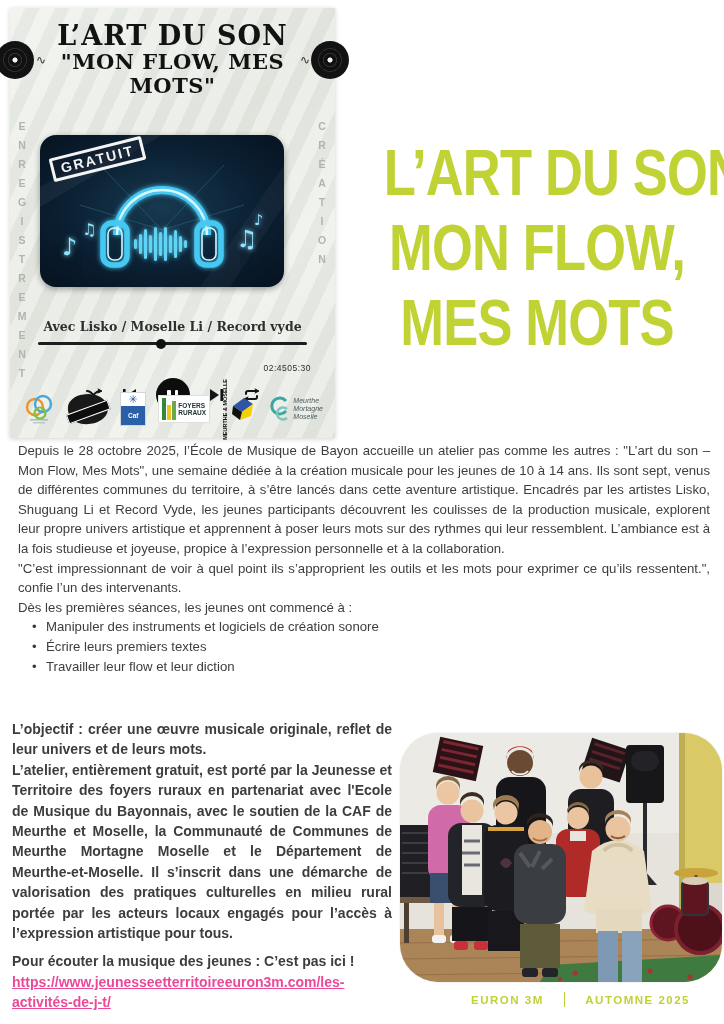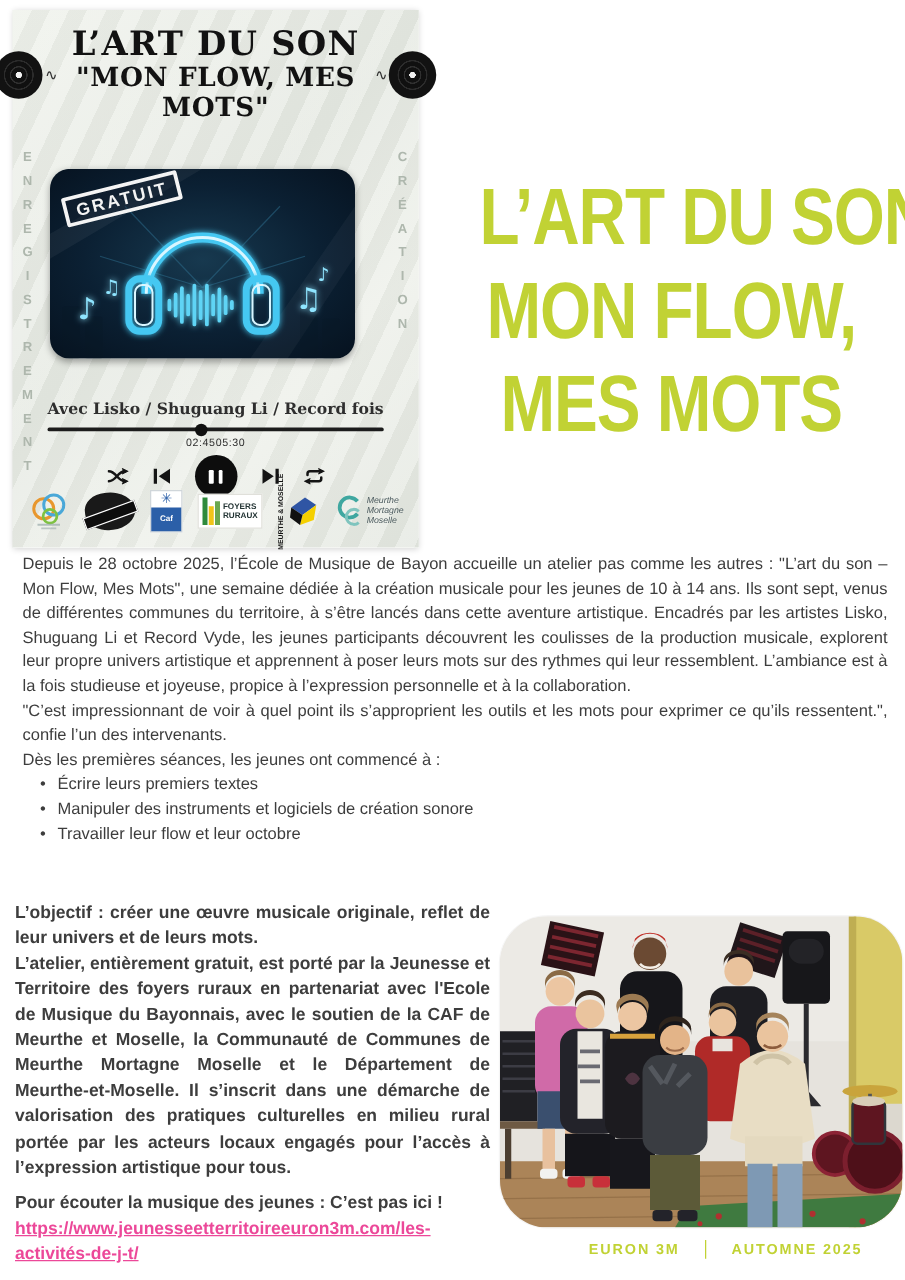--- a/index.html
+++ b/index.html
@@ -38,21 +38,21 @@
         font-weight:700;font-size:14px;letter-spacing:2px;padding:1px 7px;border-radius:2px;}
 
   .tagline{position:absolute;left:0;right:0;top:286px;text-align:center;
         font-family:"DejaVu Serif",serif;font-weight:700;font-size:17.5px;color:#111;letter-spacing:.5px;}
   .artists{position:absolute;left:0;right:0;top:311px;text-align:center;
         font-family:"DejaVu Serif",serif;font-weight:700;font-size:12.5px;color:#2e2e2e;}
 
   .player{position:absolute;left:24px;right:24px;top:334px;}
   .progress{position:relative;height:3px;background:#1c1c1c;border-radius:2px;margin:0 4px;}
   .knob{position:absolute;top:-3.5px;width:10px;height:10px;border-radius:50%;background:#111;}
-  .times{display:flex;justify-content:center;font-size:8.5px;color:#2e2e2e;letter-spacing:.5px;margin-top:4px;}
+  .times{display:flex;justify-content:flex-end;font-size:8.5px;color:#2e2e2e;letter-spacing:.5px;margin-top:18px;}
   .controls{display:flex;align-items:center;justify-content:center;gap:19px;margin-top:5px;}
   .ctl svg{display:block;}
   .pause-btn{width:34px;height:34px;border-radius:50%;background:#0d0d0d;display:flex;align-items:center;justify-content:center;gap:4px;}
   .pause-btn i{display:block;width:3.5px;height:11px;background:#fff;border-radius:1px;}
 
   .logos{position:absolute;left:12px;right:12px;bottom:8px;display:flex;align-items:center;justify-content:space-between;height:42px;}
   .logo{display:flex;align-items:center;}
   .logo-caf{width:24px;height:32px;background:#fff;border:1px solid #d0d6da;display:flex;flex-direction:column;align-items:center;}
   .logo-caf .snow{color:#2b5fa8;font-size:11px;line-height:13px;}
   .logo-caf .caf-band{background:#2b5fa8;color:#fff;font-size:6.5px;font-weight:700;width:100%;text-align:center;flex:1;display:flex;align-items:center;justify-content:center;}
@@ -177,21 +177,21 @@
         <g fill="#8fe5ff" filter="url(#glow)" font-family="DejaVu Sans">
           <text x="22" y="120" font-size="24">♪</text>
           <text x="42" y="100" font-size="16">♫</text>
           <text x="196" y="112" font-size="24">♫</text>
           <text x="214" y="90" font-size="15">♪</text>
         </g>
       </svg>
       <div class="free-badge">GRATUIT</div>
     </div>
 
-    <div class="artists">Avec Lisko / Shuguang Li / Record fois</div>
+    <div class="artists">Avec Lisko / Moselle Li / Record vyde</div>
 
     <div class="player">
       <div class="progress">
         <div class="knob" style="left:44%"></div>
       </div>
       <div class="times">
         <span>02:45</span>
         <span>05:30</span>
       </div>
       <div class="controls">
@@ -286,23 +286,23 @@
     <div class="hl">L’ART DU SON</div>
     <div class="hl">MON FLOW,</div>
     <div class="hl">MES MOTS</div>
   </div>
 
   <div class="article">
     <p>Depuis le 28 octobre 2025, l’École de Musique de Bayon accueille un atelier pas comme les autres : "L’art du son – Mon Flow, Mes Mots", une semaine dédiée à la création musicale pour les jeunes de 10 à 14 ans. Ils sont sept, venus de différentes communes du territoire, à s’être lancés dans cette aventure artistique. Encadrés par les artistes Lisko, Shuguang Li et Record Vyde, les jeunes participants découvrent les coulisses de la production musicale, explorent leur propre univers artistique et apprennent à poser leurs mots sur des rythmes qui leur ressemblent. L’ambiance est à la fois studieuse et joyeuse, propice à l’expression personnelle et à la collaboration.</p>
     <p>"C’est impressionnant de voir à quel point ils s’approprient les outils et les mots pour exprimer ce qu’ils ressentent.", confie l’un des intervenants.</p>
     <p>Dès les premières séances, les jeunes ont commencé à :</p>
     <ul>
+      <li>Manipuler des instruments et logiciels de création sonore</li>
       <li>Écrire leurs premiers textes</li>
-      <li>Manipuler des instruments et logiciels de création sonore</li>
-      <li>Travailler leur flow et leur octobre</li>
+      <li>Travailler leur flow et leur diction</li>
     </ul>
   </div>
 
   <div class="left-col">
     <p>L’objectif : créer une œuvre musicale originale, reflet de leur univers et de leurs mots.</p>
     <p>L’atelier, entièrement gratuit, est porté par la Jeunesse et Territoire des foyers ruraux en partenariat avec l'Ecole de Musique du Bayonnais, avec le soutien de la CAF de Meurthe et Moselle, la Communauté de Communes de Meurthe Mortagne Moselle et le Département de Meurthe-et-Moselle. Il s’inscrit dans une démarche de valorisation des pratiques culturelles en milieu rural portée par les acteurs locaux engagés pour l’accès à l’expression artistique pour tous.</p>
     <p class="gap">Pour écouter la musique des jeunes : C’est pas ici !</p>
     <a href="#">https://www.jeunesseetterritoireeuron3m.com/les-activités-de-j-t/</a>
   </div>
 

